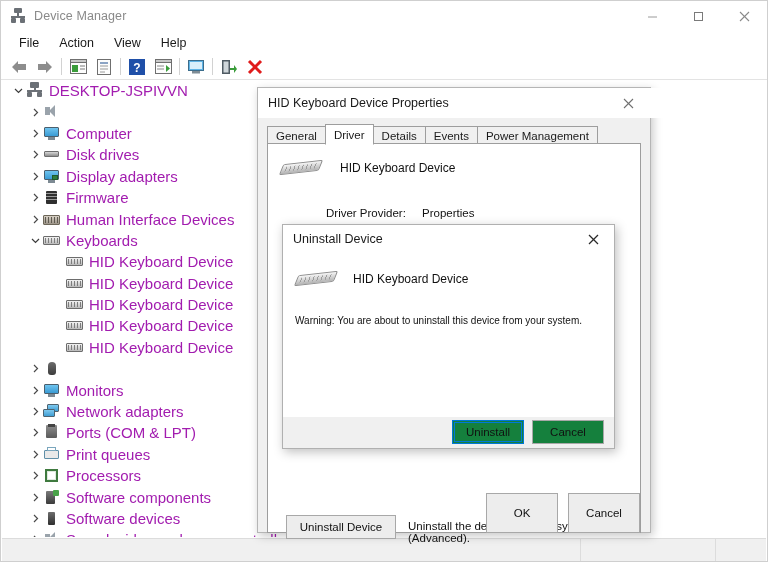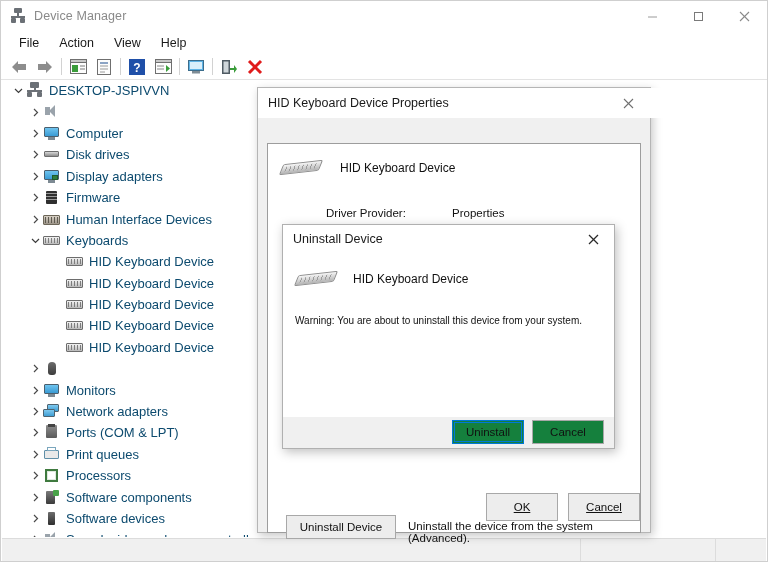--- a/index.html
+++ b/index.html
@@ -117,21 +117,21 @@
     display: flex; align-items: center; justify-content: center;
     color: #4a4a4a;
   }
   .tw-twisty svg { display: block; }
   .tw-icon {
     width: 17px; height: 17px; flex: none;
     margin-right: 6px;
     position: relative;
   }
   .tw-label {
-    font-size: 13px; color: #0c4a6e;
+    font-size: 15px; color: #a21caf;
   }
 
   
   .ic-screen {
     position: absolute; left: 1px; top: 2px;
     width: 15px; height: 10px;
     background: linear-gradient(#6fc4ef, #3a9bd4);
     border: 1px solid #4a5f6e; border-radius: 1px;
   }
   .ic-screen-base {
@@ -370,21 +370,20 @@
   }
   #dev-header .kbd-art { margin-right: 18px; }
   #dev-name {
     font-size: 12px; color: #111;
   }
 
   .prop-row {
     position: absolute;
     font-size: 11.5px; color: #111;
     display: flex;
-    gap: 30px;
   }
   .prop-label { width: 96px; }
 
   
   .ghost-btn {
     position: absolute; left: 16px;
     width: 104px; height: 23px;
     background: #ededed;
     border: 1px solid #adadad;
   }
@@ -401,25 +400,25 @@
     position: absolute; left: 140px; top: 376px;
     font-size: 11.5px; color: #111;
   }
 
   #props-footer {
     position: absolute; left: 0; top: 394px;
     width: 392px; height: 51px;
   }
   .footer-btn {
     position: absolute; top: 11px;
-    width: 72px; height: 28px;
+    width: 72px; height: 40px;
     background: #ededed;
     border: 1px solid #a8a8a8;
     font-size: 11.5px; color: #111;
-    display: flex; align-items: center; justify-content: center; text-decoration: underline;
+    display: flex; align-items: center; justify-content: center;
   }
   #props-ok  { right: 92px; }
   #props-cancel { right: 10px; }
 
   
   #uninstall-modal {
     position: absolute;
     left: 281px; top: 223px;
     width: 333px; height: 225px;
     background: #f0f0f0;
@@ -861,20 +860,27 @@
     <div id="props-titlebar">
       <div id="props-title">HID Keyboard Device Properties</div>
     </div>
     <div id="props-close">
       <svg width="11" height="11" viewBox="0 0 11 11">
           <line x1="1" y1="1" x2="10" y2="10" stroke="#707070" stroke-width="1.1"></line>
           <line x1="10" y1="1" x2="1" y2="10" stroke="#707070" stroke-width="1.1"></line>
         </svg>
     </div>
 
+    <div id="props-tabs">
+      <div class="tab">General</div>
+      <div class="tab active">Driver</div>
+      <div class="tab">Details</div>
+      <div class="tab">Events</div>
+      <div class="tab">Power Management</div>
+    </div>
 
     <div id="props-tabbody">
 
       <div id="dev-header">
         <div class="kbd-art">
           <div class="slab"></div>
             <div class="keys"></div>
         </div>
         <div id="dev-name">HID Keyboard Device</div>
       </div>

